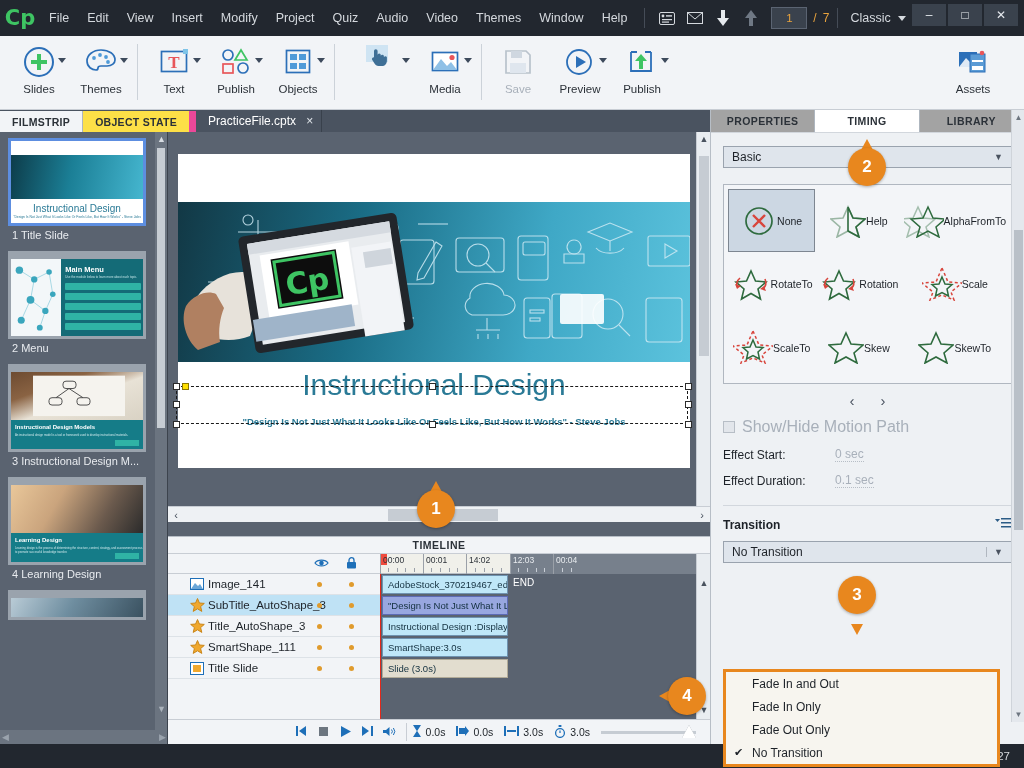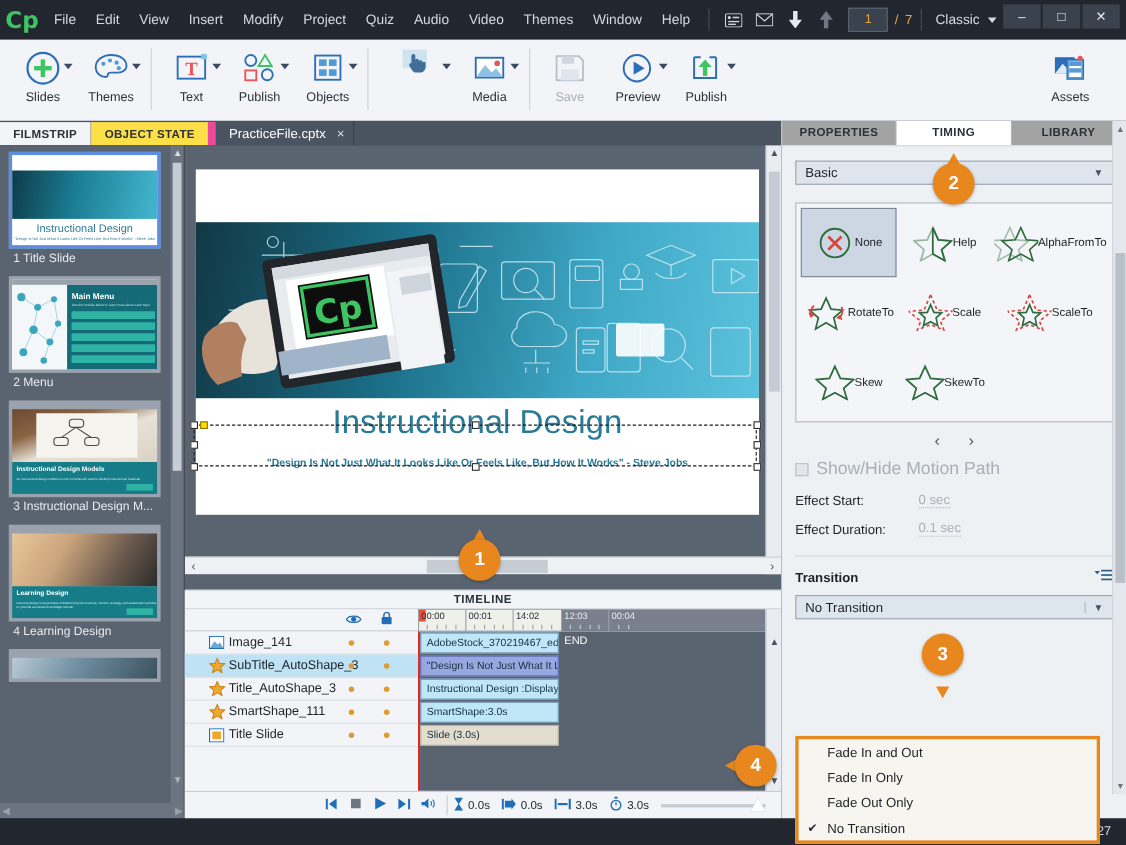--- a/index.html
+++ b/index.html
@@ -989,20 +989,30 @@
           <svg width="40" height="34" viewBox="0 0 40 34">
               <path d="M20 4 L24.5 14 L35 15 L27 22 L29.5 32 L20 26.5 L10.5 32 L13 22 L5 15 L15.5 14 Z" fill="none" stroke="#2e6b3e" stroke-width="1.6"></path>
               <path d="M6 20 a9 9 0 0 1 3 -9" fill="none" stroke="#d8453c" stroke-width="1.6"></path>
               <path d="M4 17 l2 5 4 -3 z" fill="#d8453c"></path>
               <path d="M34 12 a9 9 0 0 1 -2 10" fill="none" stroke="#d8453c" stroke-width="1.6"></path>
               <path d="M35 24 l-2 -5 -4 3 z" fill="#d8453c"></path>
             </svg>
           <span class="fx-lbl">RotateTo</span>
         </div>
 
+        <div class="fx-cell">
+          <svg width="40" height="34" viewBox="0 0 40 34">
+              <path d="M20 4 L24.5 14 L35 15 L27 22 L29.5 32 L20 26.5 L10.5 32 L13 22 L5 15 L15.5 14 Z" fill="none" stroke="#2e6b3e" stroke-width="1.6"></path>
+              <path d="M6 20 a9 9 0 0 1 3 -9" fill="none" stroke="#d8453c" stroke-width="1.6"></path>
+              <path d="M4 17 l2 5 4 -3 z" fill="#d8453c"></path>
+              <path d="M34 12 a9 9 0 0 1 -2 10" fill="none" stroke="#d8453c" stroke-width="1.6"></path>
+              <path d="M35 24 l-2 -5 -4 3 z" fill="#d8453c"></path>
+            </svg>
+          <span class="fx-lbl">Rotation</span>
+        </div>
 
         <div class="fx-cell">
           <svg width="40" height="34" viewBox="0 0 40 34">
               <path d="M20 1 L26 15 L40 16 L29 25 L32 33 L20 28 L8 33 L11 25 L0 16 L14 15 Z" fill="none" stroke="#d8453c" stroke-width="1.5" stroke-dasharray="3 2.5"></path>
               <path d="M20 10 L23 17 L30 17.5 L25 22 L26.5 29 L20 25.5 L13.5 29 L15 22 L10 17.5 L17 17 Z" fill="none" stroke="#2e6b3e" stroke-width="1.5"></path>
             </svg>
           <span class="fx-lbl">Scale</span>
         </div>
 
         <div class="fx-cell">

